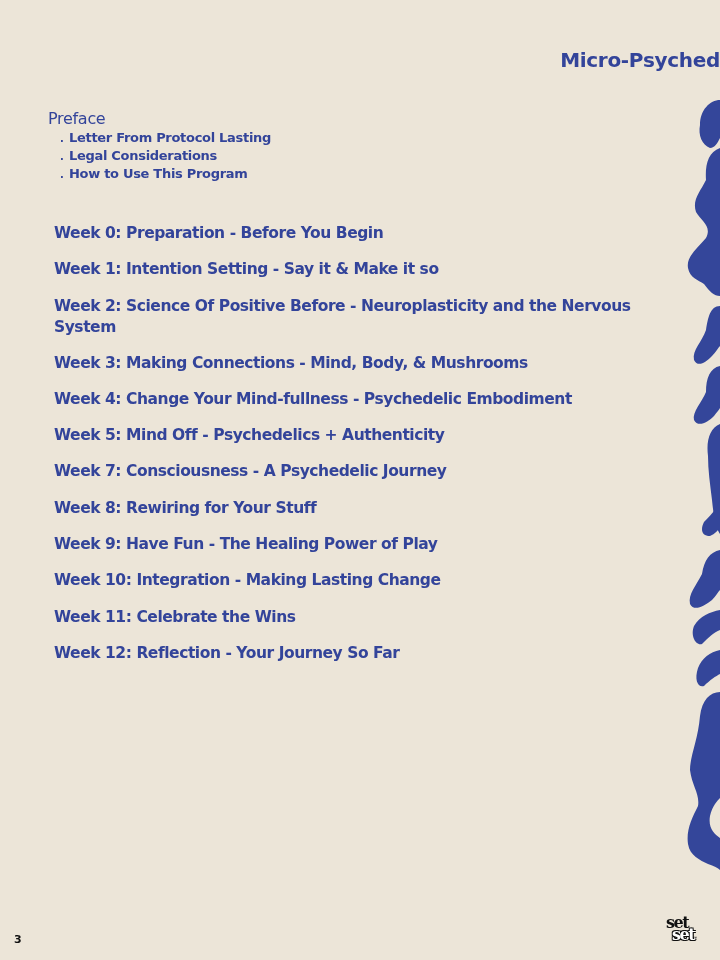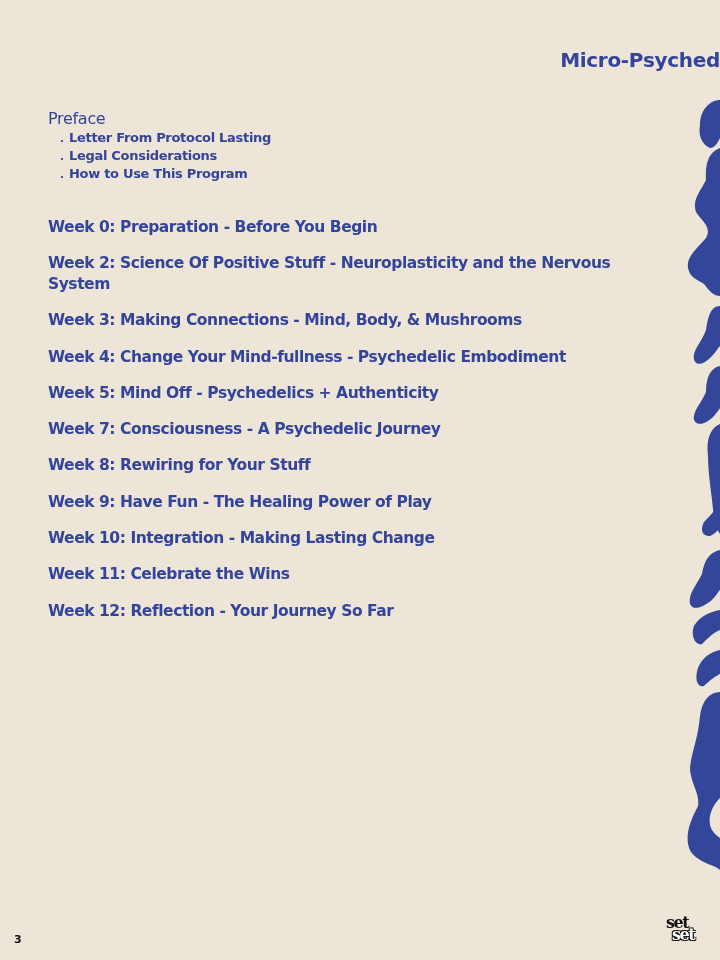--- a/index.html
+++ b/index.html
@@ -51,21 +51,21 @@
     }
     .preface-item .bullet {
       width: 9px;
       font-size: 10px;
     }
     .weeks {
       position: absolute;
       left: 48px;
       top: 217px;
       width: 590px;
-      margin: 0;
+      margin: 6px;
       padding: 0;
       list-style: none;
     }
     .week-item {
       font-size: 15.5px;
       font-weight: bold;
       line-height: 21px;
       letter-spacing: -0.45px;
       margin-bottom: 15.3px;
       cursor: pointer;
@@ -129,21 +129,22 @@
     </li>
     <li class="preface-item">
       <span class="bullet">.</span>
       <span>How to Use This Program</span>
     </li>
   </ul>
 </div>
 
 <ul class="weeks">
   <li class="week-item">Week 0: Preparation - Before You Begin</li>
-  <li class="week-item wrap">Week 2: Science Of Positive Stuff - Neuroplasticity and the Nervous System</li>
+  <li class="week-item">Week 1: Intention Setting - Say it &amp; Make it so</li>
+  <li class="week-item wrap">Week 2: Science Of Positive Before - Neuroplasticity and the Nervous System</li>
   <li class="week-item">Week 3: Making Connections - Mind, Body, &amp; Mushrooms</li>
   <li class="week-item">Week 4: Change Your Mind-fullness - Psychedelic Embodiment</li>
   <li class="week-item">Week 5: Mind Off - Psychedelics + Authenticity</li>
   <li class="week-item">Week 7: Consciousness - A Psychedelic Journey</li>
   <li class="week-item">Week 8: Rewiring for Your Stuff</li>
   <li class="week-item">Week 9: Have Fun - The Healing Power of Play</li>
   <li class="week-item">Week 10: Integration - Making Lasting Change</li>
   <li class="week-item">Week 11: Celebrate the Wins</li>
   <li class="week-item">Week 12: Reflection - Your Journey So Far</li>
 </ul>

